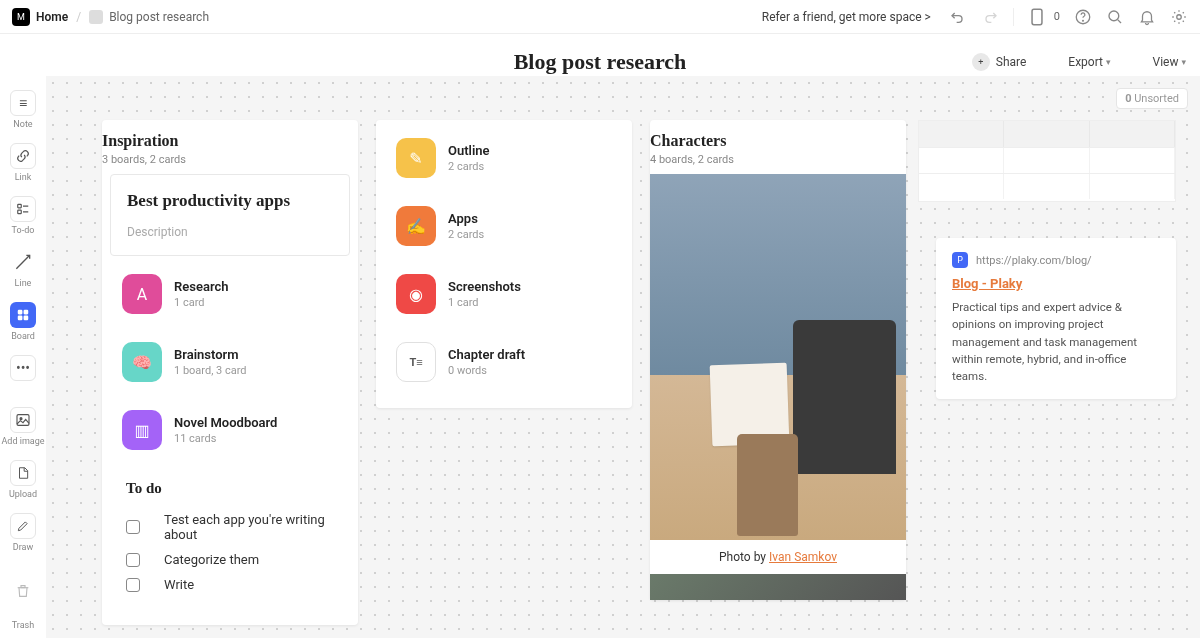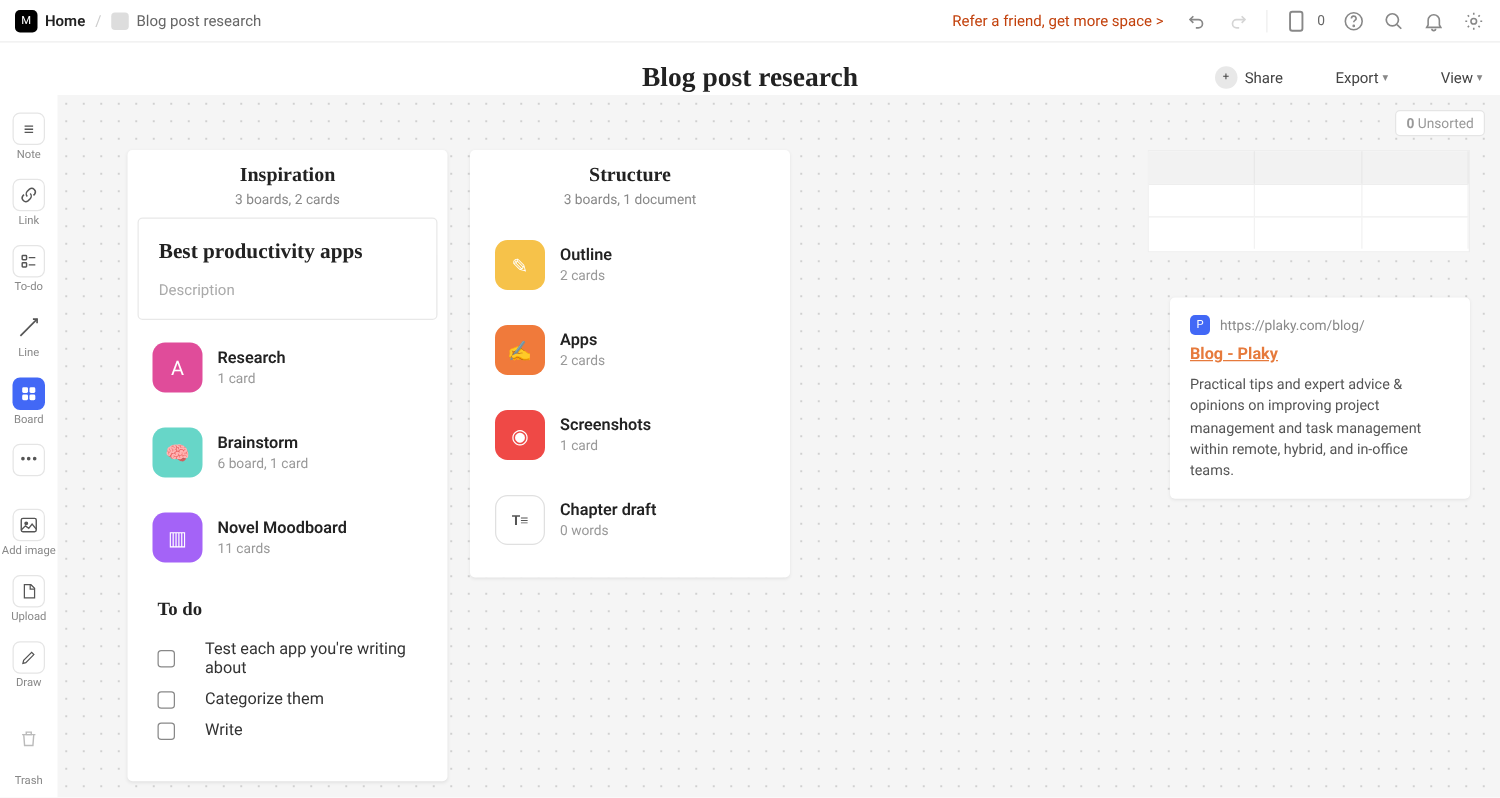--- a/index.html
+++ b/index.html
@@ -41,21 +41,21 @@
     .crumb-sq {
       width: 14px;
       height: 14px;
       background: #ddd;
       border-radius: 3px;
       margin-right: 6px;
     }
     .crumb-label { font-size: 12px; color: #666; }
     .refer {
       margin-left: auto;
-      color: #c2410c;
+      color: #404040;
       font-size: 12px;
       cursor: pointer;
     }
     .top-icons {
       display: flex;
       align-items: center;
       gap: 14px;
       margin-left: 18px;
     }
     .top-icon {
@@ -188,21 +188,21 @@
       color: #999;
     }
     .column {
       position: absolute;
       width: 256px;
       background: #fff;
       border-radius: 4px;
       box-shadow: 0 1px 3px rgba(0,0,0,0.08);
     }
     .col-head {
-      text-align: center;
+      text-align: left;
       padding: 12px 0 8px;
     }
     .col-title {
       font-family: Georgia, serif;
       font-weight: 700;
       font-size: 16px;
       color: #222;
     }
     .col-sub {
       font-size: 11px;
@@ -561,21 +561,21 @@
     <div class="card-icon" style="background:#e04c9a;color:#fff">A</div>
     <div class="card-body">
       <div class="card-title">Research</div>
       <div class="card-sub">1 card</div>
     </div>
         </div>
         <div class="card">
     <div class="card-icon" style="background:#67d6c8;color:#fff">🧠</div>
     <div class="card-body">
       <div class="card-title">Brainstorm</div>
-      <div class="card-sub">6 board, 1 card</div>
+      <div class="card-sub">1 board, 3 card</div>
     </div>
         </div>
         <div class="card">
     <div class="card-icon" style="background:#a463f7;color:#fff">▥</div>
     <div class="card-body">
       <div class="card-title">Novel Moodboard</div>
       <div class="card-sub">11 cards</div>
     </div>
         </div>
       </div>
@@ -592,24 +592,20 @@
           </div>
           <div class="todo-item">
             <div class="check-box"></div>
             <span>Write</span>
           </div>
         </div>
     </div>
   </div>
 
   <div class="column" style="left:330px; top:44px; padding-bottom:8px">
-    <div class="col-head">
-      <div class="col-title">Structure</div>
-      <div class="col-sub">3 boards, 1 document</div>
-    </div>
     <div id="struct-cards">
         <div class="card">
     <div class="card-icon" style="background:#f6c24a;color:#fff">✎</div>
     <div class="card-body">
       <div class="card-title">Outline</div>
       <div class="card-sub">2 cards</div>
     </div>
         </div>
         <div class="card">
     <div class="card-icon" style="background:#f07a3b;color:#fff">✍</div>
@@ -628,20 +624,39 @@
         <div class="card">
     <div class="card-icon" style="background:#fff;border:1px solid #e0e0e0;color:#555;font-size:11px;font-weight:700">T≡</div>
     <div class="card-body">
       <div class="card-title">Chapter draft</div>
       <div class="card-sub">0 words</div>
     </div>
         </div>
       </div>
   </div>
 
+  <div class="column image-col" style="left:604px; top:44px;">
+    <div class="col-head">
+      <div class="col-title">Characters</div>
+      <div class="col-sub">4 boards, 2 cards</div>
+    </div>
+    <div class="image-area">
+      <div class="desk-scene">
+        <div class="person"></div>
+        <div class="wood"></div>
+        <div class="laptop"></div>
+        <div class="notebook"></div>
+        <div class="cup"></div>
+      </div>
+    </div>
+    <div class="image-credit">
+      <span>Photo by </span><a>Ivan Samkov</a>
+    </div>
+    <div class="bottom-image-slice"></div>
+  </div>
 
   <div class="table-place">
     <div class="thead">
         <div></div>
         <div></div>
         <div></div>
       </div>
     <div class="trow">
         <div></div>
         <div></div>

